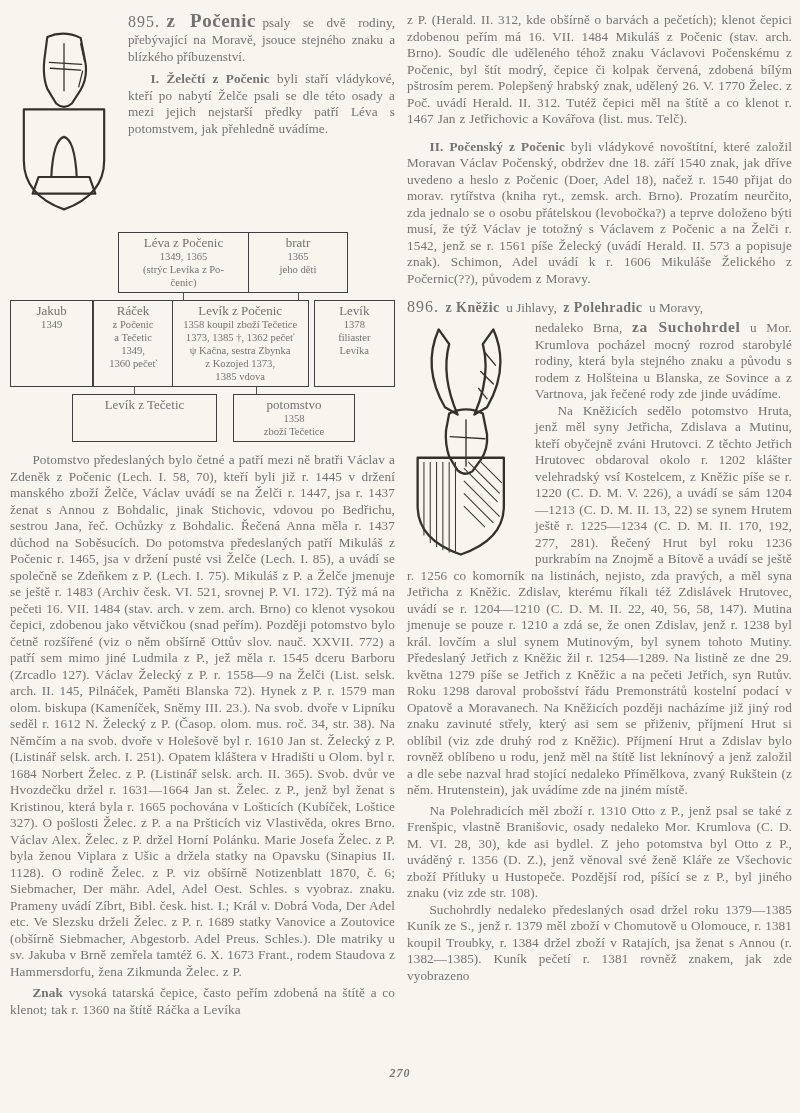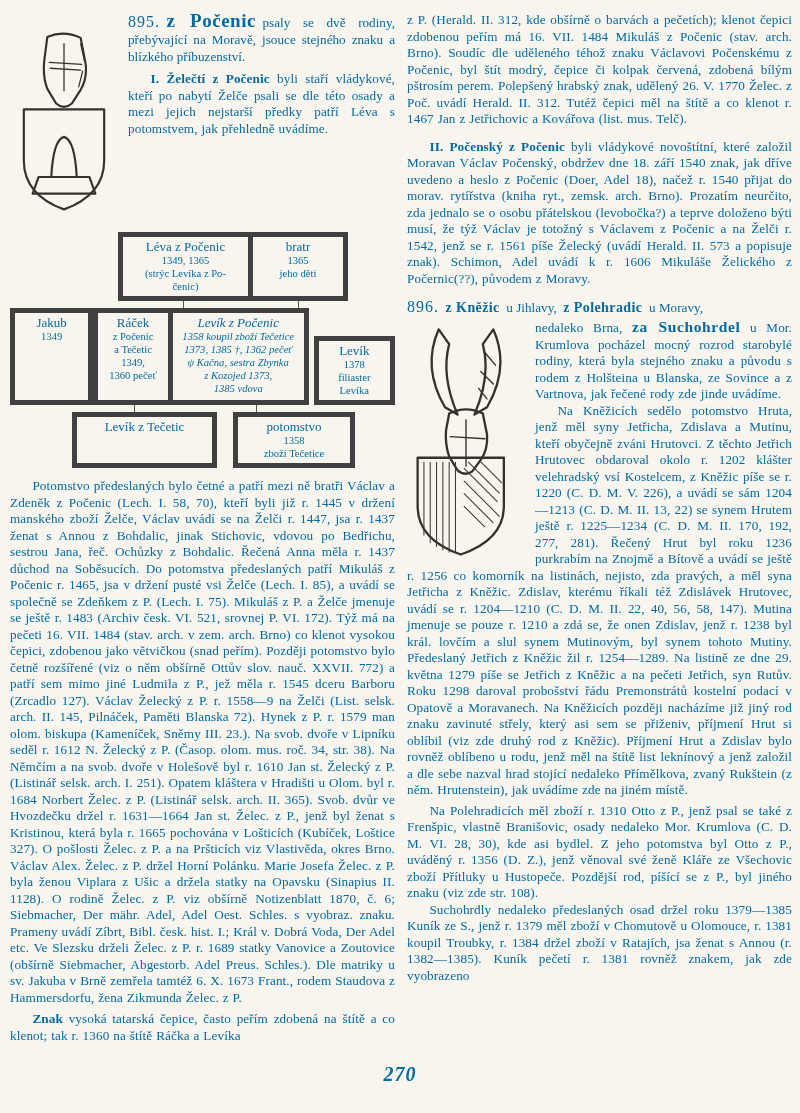--- a/index.html
+++ b/index.html
@@ -1,19 +1,19 @@
 <!DOCTYPE html>
 <html lang="cs"><head>
 <meta charset="utf-8">
 <style>
   * { margin:0; padding:0; box-sizing:border-box; }
   html,body { background:#d8d4c8; }
   .page {
     position:relative; width:800px; height:1113px; margin:0 auto;
-    background:#f7f5ee; color:#0369a1; overflow:hidden;
+    background:#f7f5ee; color:#737373; overflow:hidden;
     font-family:"Liberation Serif","DejaVu Serif",serif;
     padding:12px 8px 0 10px;
   }
   .cols { display:flex; gap:12px; }
   .col { width:385px; }
 
   
   .para {
     font-size:13.2px; line-height:16.5px; text-align:justify;
     letter-spacing:.1px; word-spacing:.5px;
@@ -28,46 +28,46 @@
 
   
   .crest-895 { float:left; width:108px; height:196px; margin:20px 10px 4px 0; }
   .crest-896 { float:left; width:118px; height:244px; margin:2px 10px 2px 0; }
   .crest-895 svg, .crest-896 svg { width:100%; height:100%; }
 
   
   .pedigree { clear:left; margin:6px 0 10px 0; font-family:"Liberation Serif",serif; }
   .tree-row { display:flex; }
   .tree-cell {
-    border:5px solid #404040; padding:2px 3px 3px 3px; text-align:center;
+    border:1px solid #404040; padding:2px 3px 3px 3px; text-align:center;
     background:transparent;
   }
   .cell-title { font-size:13px; line-height:15px; }
   .cell-body  { font-size:10.6px; line-height:13px; white-space:pre-line; }
   .row-1 { margin-left:108px; }
   .row-1 .c0 { width:130px; border-right:none; }
   .row-1 .c1 { width:100px; }
   .row-2 .c0 { width:84px; }
   .row-2 .c1 { width:80px; }
-  .row-2 .c2 { width:137px; border-left:none;font-style:italic; }
-  .row-2 .c3 { width:82px; margin-left:5px;margin-top:28px; }
+  .row-2 .c2 { width:137px; border-left:none; }
+  .row-2 .c3 { width:82px; margin-left:5px; }
   .row-3 { margin-left:62px; }
   .row-3 .c0 { width:145px; margin-right:16px; }
   .row-3 .c1 { width:122px; }
   .conn-row { position:relative; height:7px; }
   .conn { position:absolute; top:0; bottom:0; width:0; border-left:1px solid #55504a; }
 
   
   .head-896 { margin:11px 0 3px 0; white-space:nowrap; }
   .e-title2 { font-size:14px; font-weight:bold; letter-spacing:.4px; }
   .e-loc { font-size:13.2px; }
   .bold-mid { font-weight:bold; font-size:15.5px; letter-spacing:.6px; }
 
   .footer { position:absolute; left:0; right:0; top:1063px; text-align:center; }
-  .page-num { font-size:20px; font-weight:bold; font-style:italic; letter-spacing:1px; }
+  .page-num { font-size:12px; font-weight:bold; font-style:italic; letter-spacing:1px; }
 
   .hatch-line { stroke:#3c3a36; stroke-width:1; }
   .crest-stroke { fill:none; stroke:#35322e; stroke-width:2.2; stroke-linejoin:round; stroke-linecap:round; }
   .crest-thin   { fill:none; stroke:#35322e; stroke-width:1.3; stroke-linecap:round; }
 </style>
 </head>
 <body>
 
 <div class="page">
   <div class="cols">

